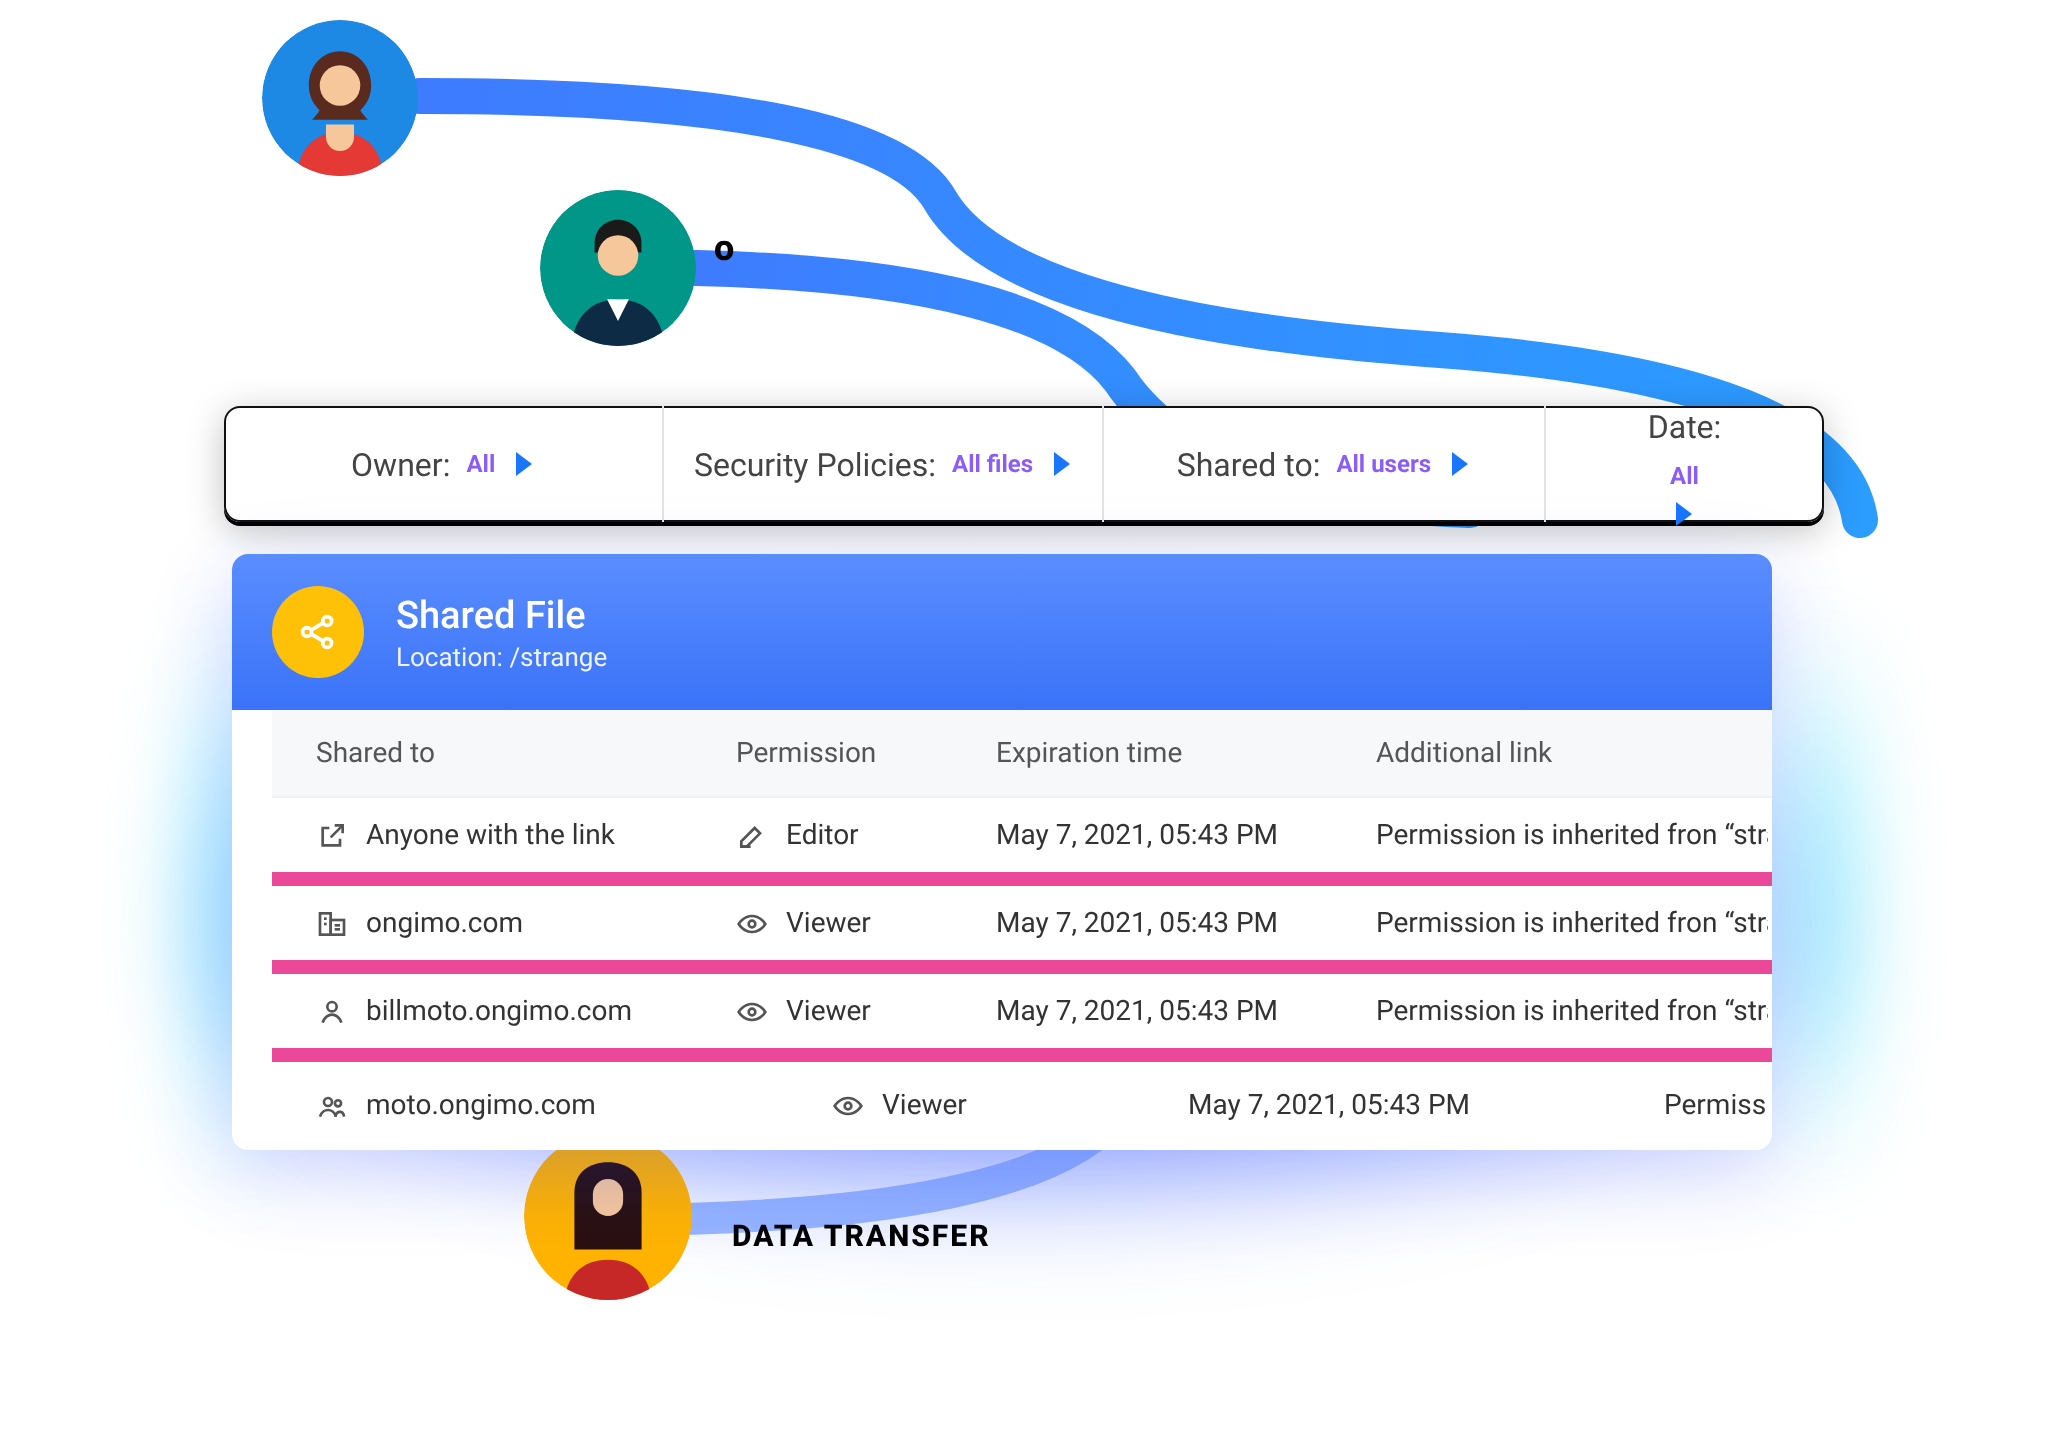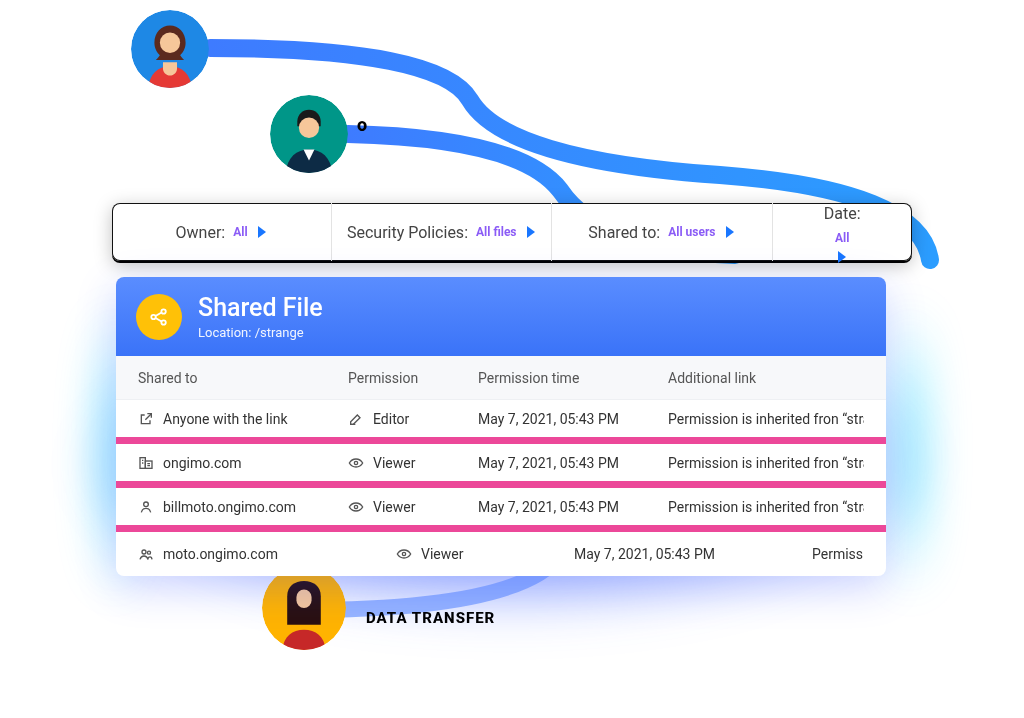--- a/index.html
+++ b/index.html
@@ -50,24 +50,24 @@
   .panel-header {
     background: linear-gradient(180deg,#5a8dff 0%, #3a73f8 100%);
     padding:16px 20px; display:flex; align-items:center; gap:16px; color:#fff;
   }
   .share-badge {
     width:46px; height:46px; border-radius:50%; background:#ffc107;
     display:flex; align-items:center; justify-content:center; flex-shrink:0;
   }
   .share-badge svg { width:22px; height:22px; }
   .panel-title-wrap { display:flex; flex-direction:column; gap:3px; }
-  .panel-title { font-size:25px; font-weight:500; }
+  .panel-title { font-size:19px; font-weight:500; }
   .panel-sub { font-size:13px; opacity:.92; }
 
-  .table { width:100%; }
+  .table { width:100%;margin-left:20px; }
   .thead, .trow {
     display:grid;
     grid-template-columns: 210px 130px 190px 1fr;
     align-items:center;
     padding: 0 22px;
   }
   .thead {
     height:44px; background:#f7f8fa; color:#555; font-size:14px; border-bottom:1px solid #eef0f3;
   }
   .trow {
@@ -172,21 +172,21 @@
           <span>Location:</span>
           <span>/strange</span>
         </div>
       </div>
     </div>
 
     <div class="table">
       <div class="thead">
         <div class="cell">Shared to</div>
         <div class="cell">Permission</div>
-        <div class="cell">Permission time</div>
+        <div class="cell">Expiration time</div>
         <div class="cell">Additional link</div>
       </div>
 
       <div id="rows">
           <div class="trow">
             <div class="cell">
               <span class="ico">
                 <svg viewBox="0 0 24 24" fill="none" stroke="currentColor" stroke-width="2">
                   <path d="M14 4h6v6"></path>
                   <path d="M20 4l-9 9"></path>

